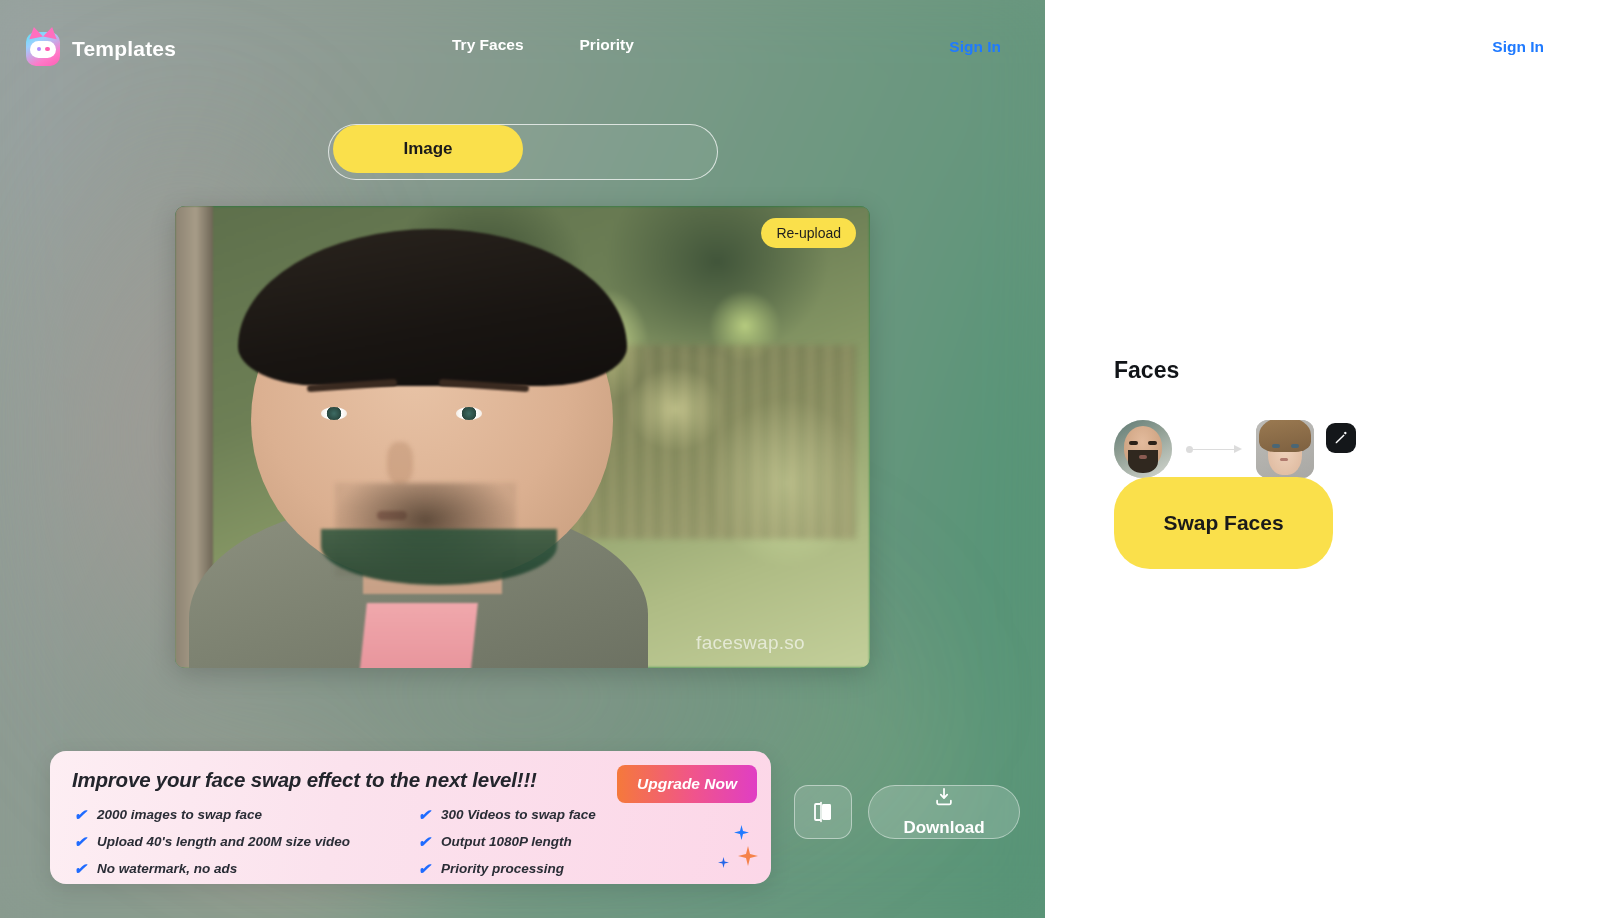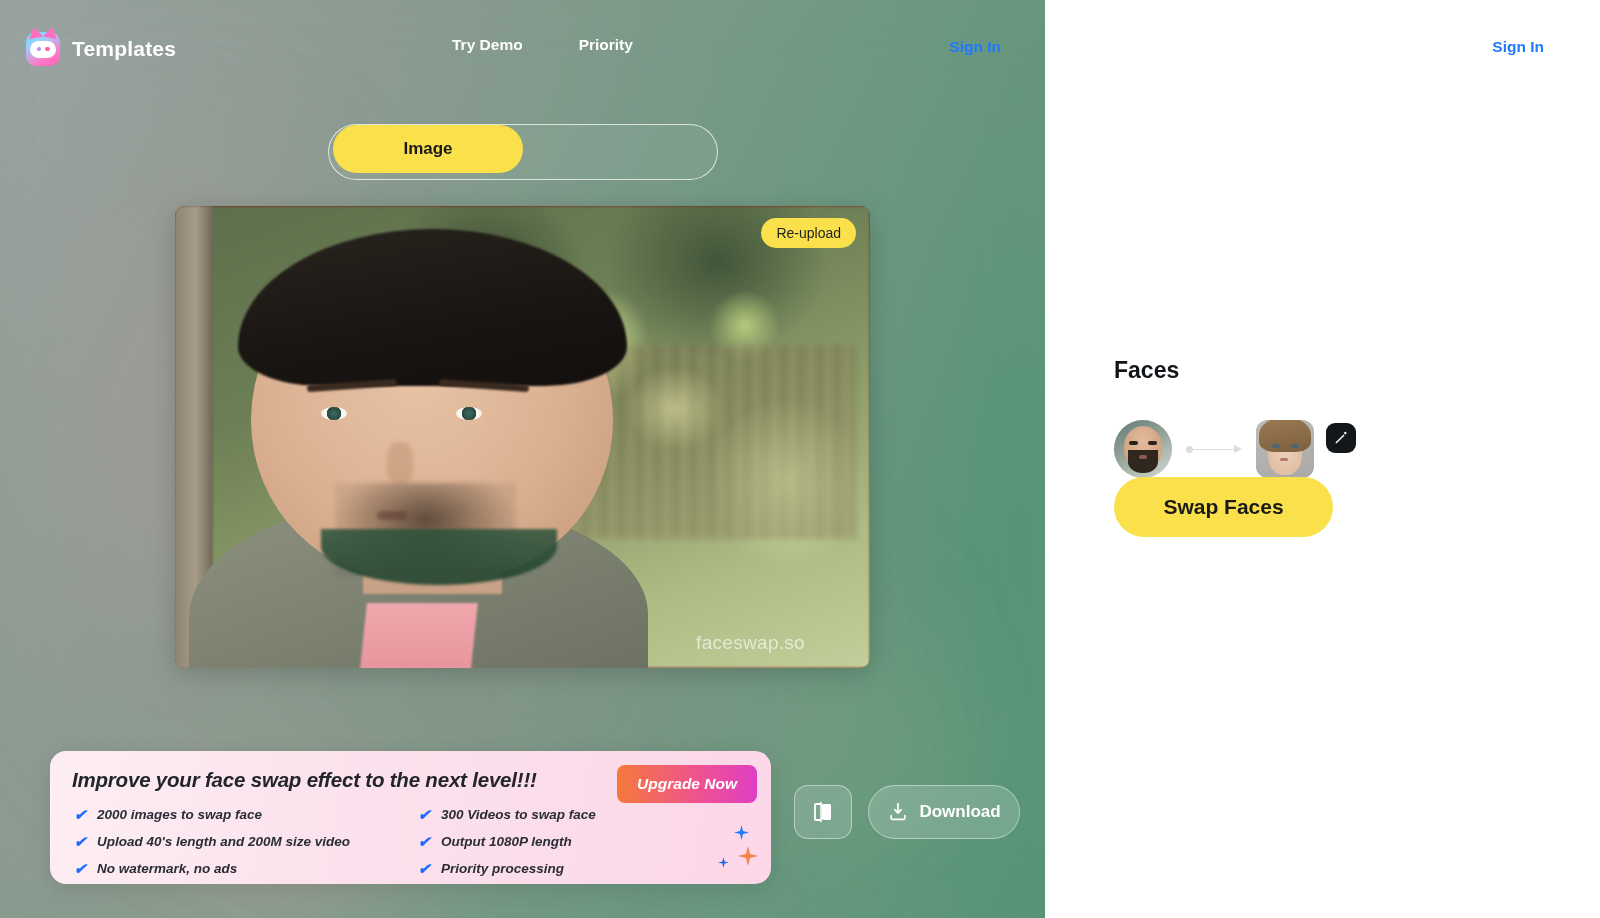--- a/index.html
+++ b/index.html
@@ -87,21 +87,21 @@
   }
   .tab.image { width: 190px; margin-left: 4px; background: #fae04b; color: #1a1a1a; }
   .tab.video { width: 190px; color: #ffffff; }
 
   
   .preview {
     position: absolute; left: 175px; top: 206px;
     width: 695px; height: 462px; border-radius: 10px;
     overflow: hidden; z-index: 12;
     box-shadow: 0 6px 26px rgba(0,0,0,.18);
-    background: #7f1d1d;
+    background: #15803d;
   }
   .photo { position: absolute; inset: 0; }
   
   .photo .garden {
     position: absolute; inset: 0;
     background:
       radial-gradient(ellipse 70px 90px at 62% 30%, #c9d98f 0%, rgba(201,217,143,0) 62%),
       radial-gradient(ellipse 80px 70px at 72% 44%, #dbe6a4 0%, rgba(219,230,164,0) 60%),
       radial-gradient(ellipse 60px 60px at 82% 26%, #b6cb7f 0%, rgba(182,203,127,0) 60%),
       radial-gradient(ellipse 50px 50px at 56% 62%, #9fb4c9 0%, rgba(159,180,201,0) 62%),
@@ -220,21 +220,21 @@
     position: absolute; left: 794px; top: 785px; width: 58px; height: 54px;
     border-radius: 14px; border: 1.5px solid rgba(255,255,255,.45);
     background: rgba(255,255,255,.14);
     display: flex; align-items: center; justify-content: center; cursor: pointer; z-index: 18;
   }
   .download-btn {
     position: absolute; left: 868px; top: 785px; width: 152px; height: 54px;
     border-radius: 27px; border: 1.5px solid rgba(255,255,255,.42);
     background: rgba(255,255,255,.17);
     display: flex; align-items: center; justify-content: center; gap: 10px;
-    cursor: pointer; z-index: 18;
+    cursor: pointer; z-index: 18; flex-direction: column;
   }
   .download-btn .lbl { color: #fff; font-size: 17px; font-weight: 700; }
 
   
   .right-pane {
     position: absolute; left: 1045px; top: 0; width: 555px; height: 918px;
     background: #ffffff;
   }
   .signin-right {
     position: absolute; right: 56px; top: 38px;
@@ -283,21 +283,21 @@
     border-radius: 3px; background: #b07a6e; }
 
   .edit-btn {
     width: 30px; height: 30px; border-radius: 9px; background: #14171a;
     display: flex; align-items: center; justify-content: center;
     margin-left: 12px; margin-bottom: 22px; cursor: pointer;
   }
 
   .swap-btn {
     position: absolute; left: 69px; top: 477px;
-    width: 219px; height: 60px; border-radius: 36px;
+    width: 219px; height: 92px; border-radius: 36px;
     background: #fae04b; color: #1a1a1a;
     display: flex; align-items: center; justify-content: center;
     font-size: 21px; font-weight: 700; cursor: pointer;
   }
 </style>
 </head>
 <body>
 
 <div id="app">
 
@@ -312,21 +312,21 @@
           <div class="ear r"></div>
           <div class="face">
             <span class="eye c"></span>
             <span class="eye"></span>
           </div>
         </div>
         <span class="brand-name">Templates</span>
       </div>
 
       <div class="nav-links">
-        <span class="nav-link">Try Demo</span>
+        <span class="nav-link">Try Faces</span>
         <span class="nav-link">Priority</span>
       </div>
 
       <span class="signin-left">Sign In</span>
     </div>
 
     <div class="tab-switch">
       <div class="tab image">Image</div>
     </div>
 

